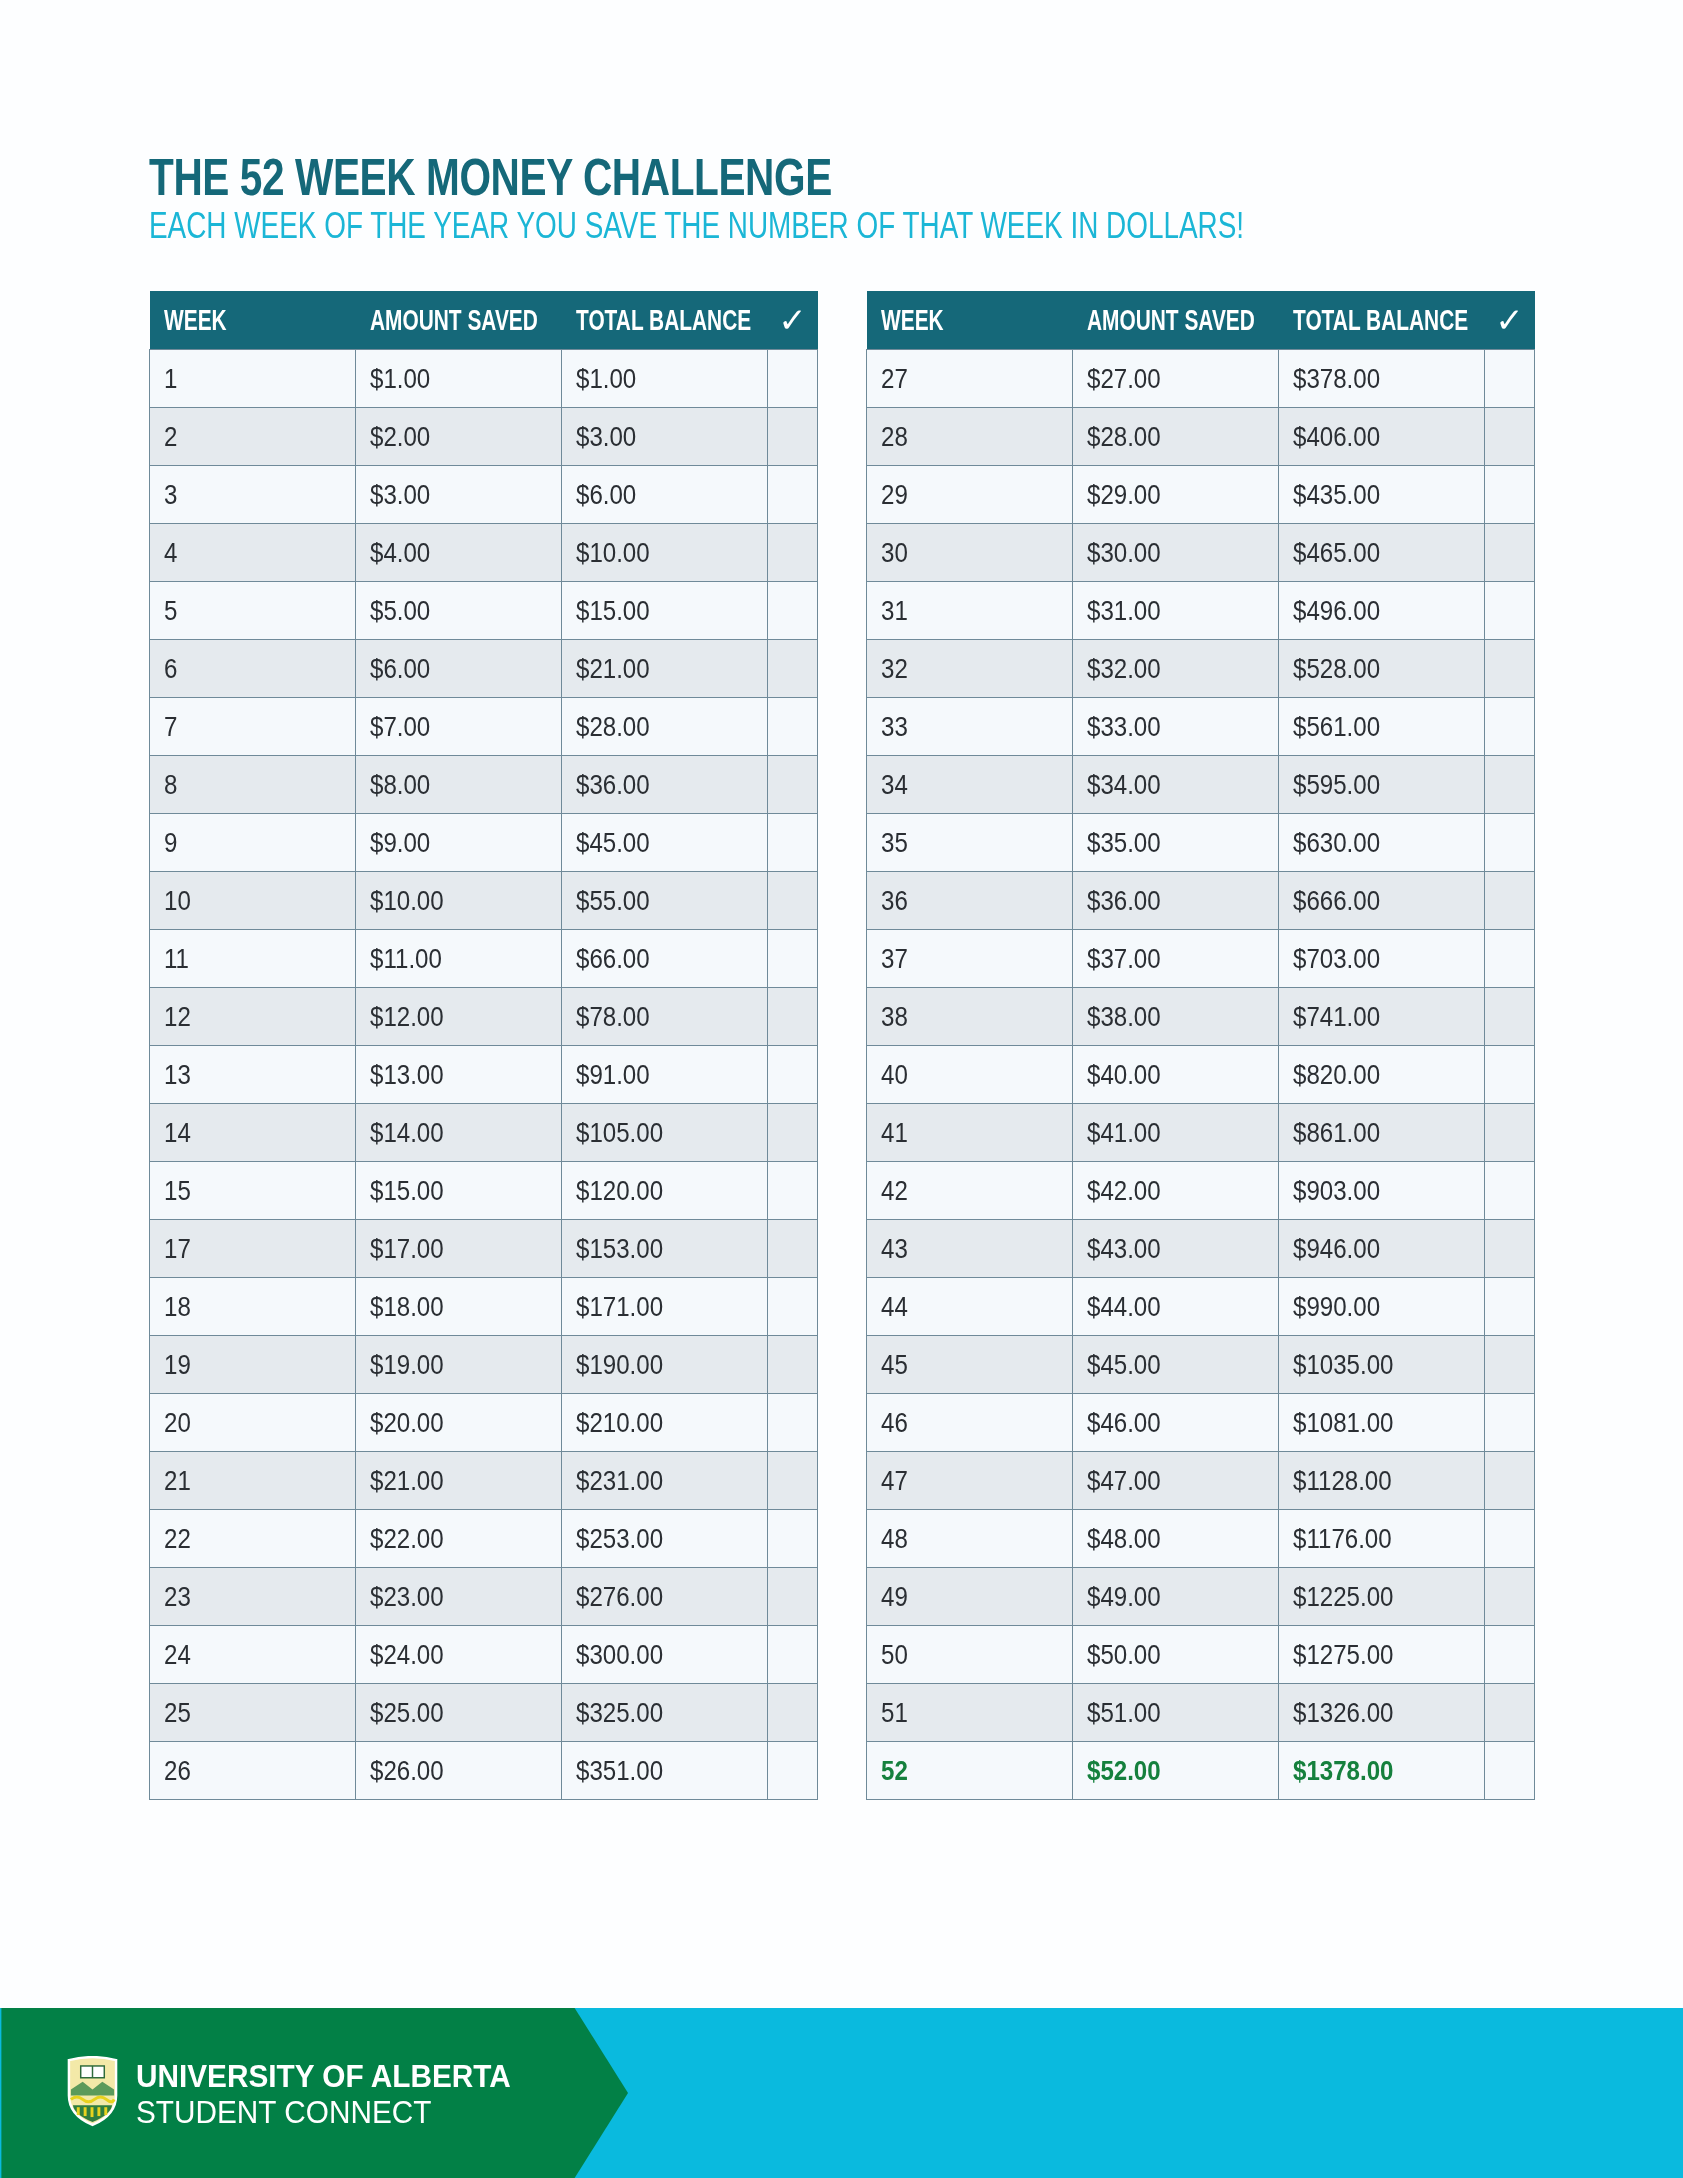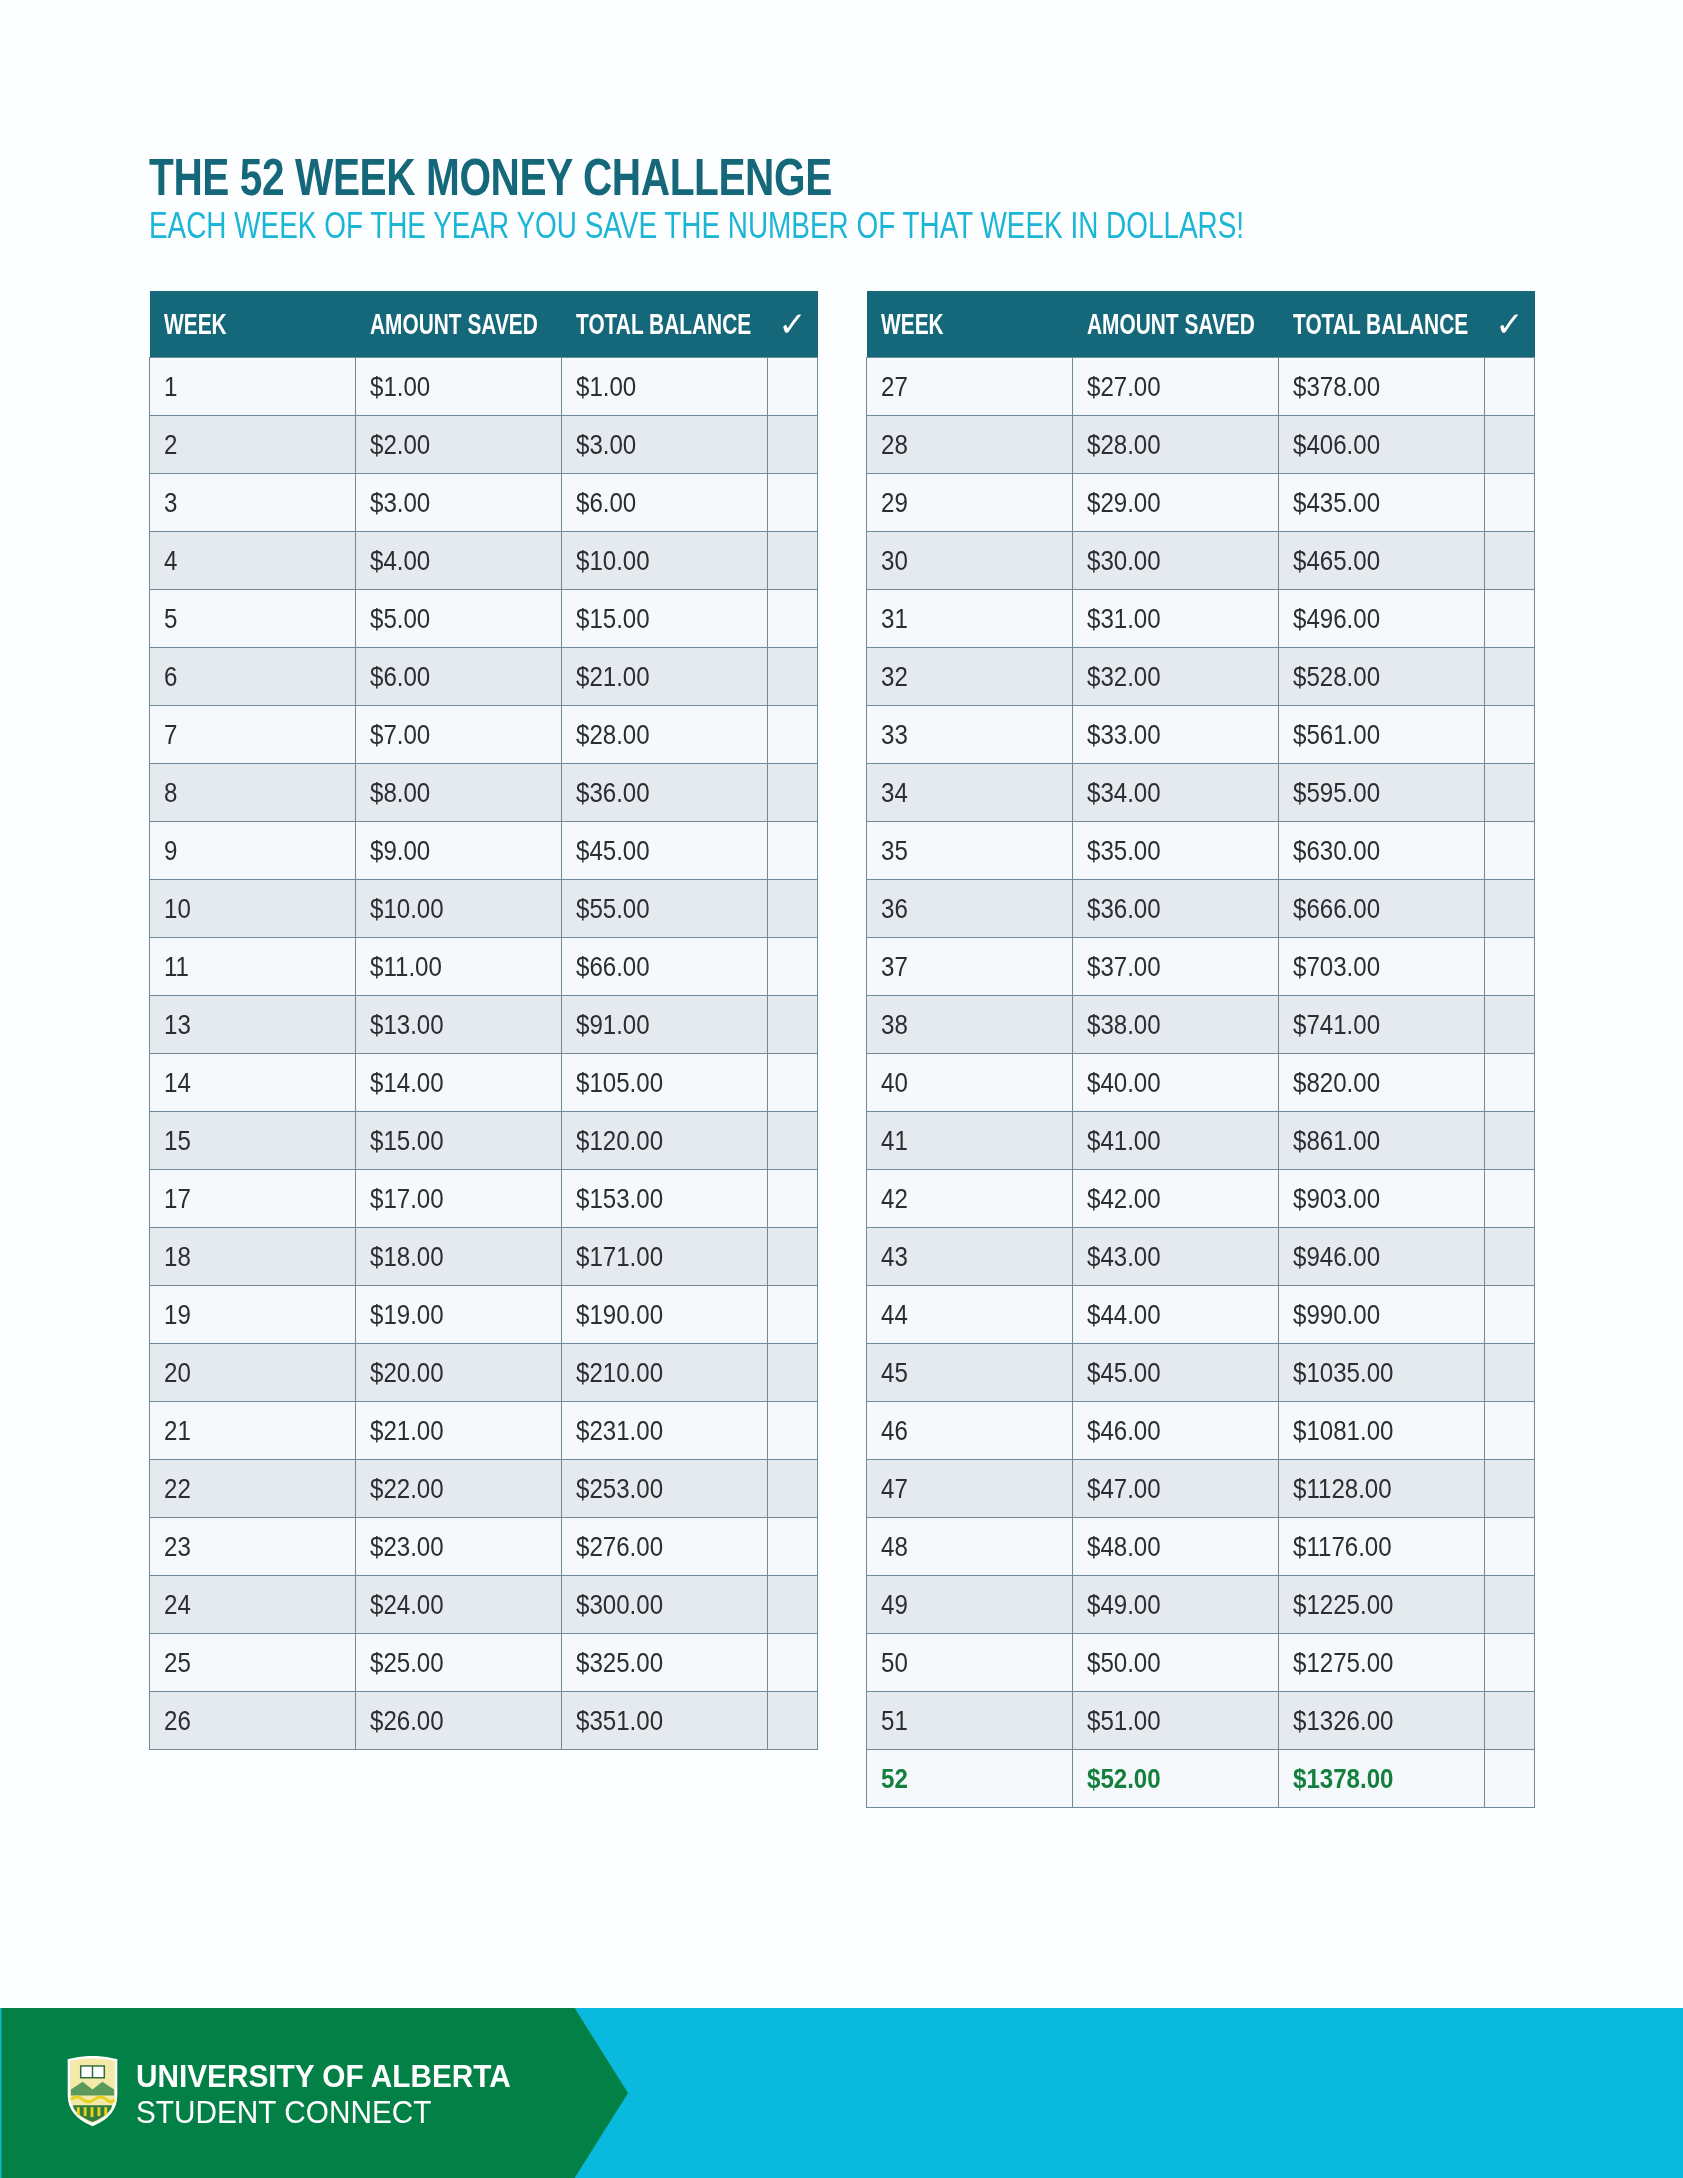--- a/index.html
+++ b/index.html
@@ -23,21 +23,21 @@
   }
   .tbl {
     position:absolute; top:291px; width:666px;
     border-collapse:collapse; table-layout:fixed;
   }
   .tbl.left { left:149px; }
   .tbl.right { left:866px; }
   .tbl col.c1, .tbl col.c2, .tbl col.c3 { width:206px; }
   .tbl col.c4 { width:50px; }
   .tbl thead th {
-    background:#156879; color:#ffffff; height:66px; padding:0 0 0 14px;
+    background:#156879; color:#ffffff; height:58px; padding:0 0 0 14px;
     text-align:left; font-weight:bold; font-size:29px; white-space:nowrap;
     border:none;
   }
   .tbl thead th span.cond { display:inline-block; transform:scaleX(0.72); transform-origin:left center; }
   .tbl thead th.chk { padding:0; text-align:center; font-size:34px; font-weight:normal; }
   .tbl tbody td {
     height:57px; padding:0 0 0 14px; border:1.4px solid #6f8a99;
     font-size:28px; color:#2a2e33; white-space:nowrap; overflow:hidden;
   }
   .tbl tbody td span.cond { display:inline-block; transform:scaleX(0.86); transform-origin:left center; }
@@ -138,20 +138,26 @@
       <tr>
         <td><span class="cond">10</span></td>
         <td><span class="cond">$10.00</span></td>
         <td><span class="cond">$55.00</span></td>
         <td class="chk"></td>
       </tr>
       <tr>
         <td><span class="cond">11</span></td>
         <td><span class="cond">$11.00</span></td>
         <td><span class="cond">$66.00</span></td>
+        <td class="chk"></td>
+      </tr>
+      <tr>
+        <td><span class="cond">12</span></td>
+        <td><span class="cond">$12.00</span></td>
+        <td><span class="cond">$78.00</span></td>
         <td class="chk"></td>
       </tr>
       <tr>
         <td><span class="cond">13</span></td>
         <td><span class="cond">$13.00</span></td>
         <td><span class="cond">$91.00</span></td>
         <td class="chk"></td>
       </tr>
       <tr>
         <td><span class="cond">14</span></td>

